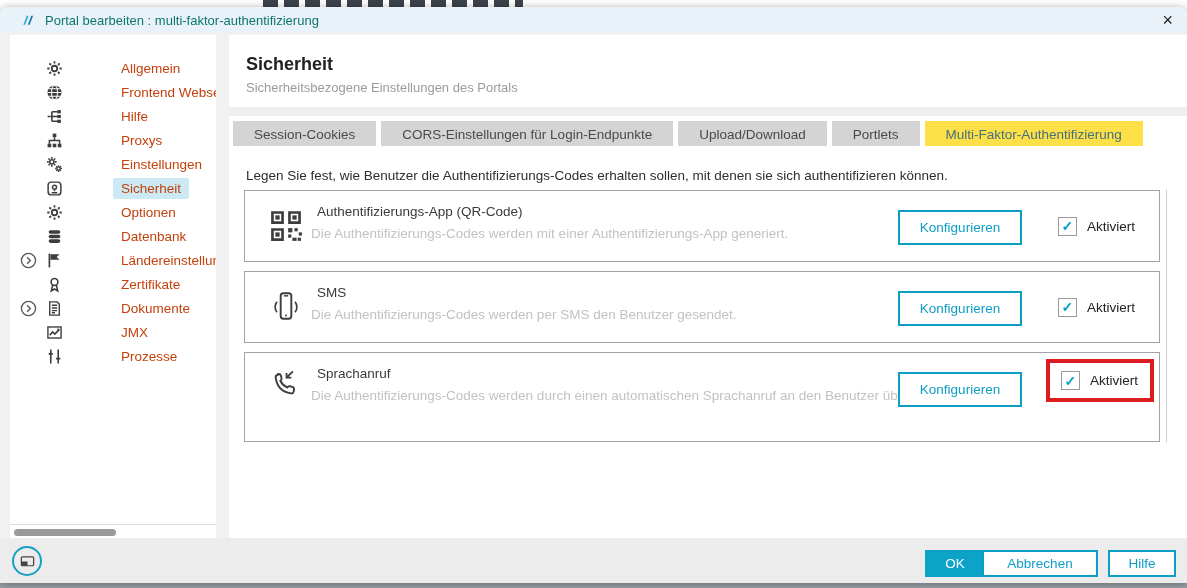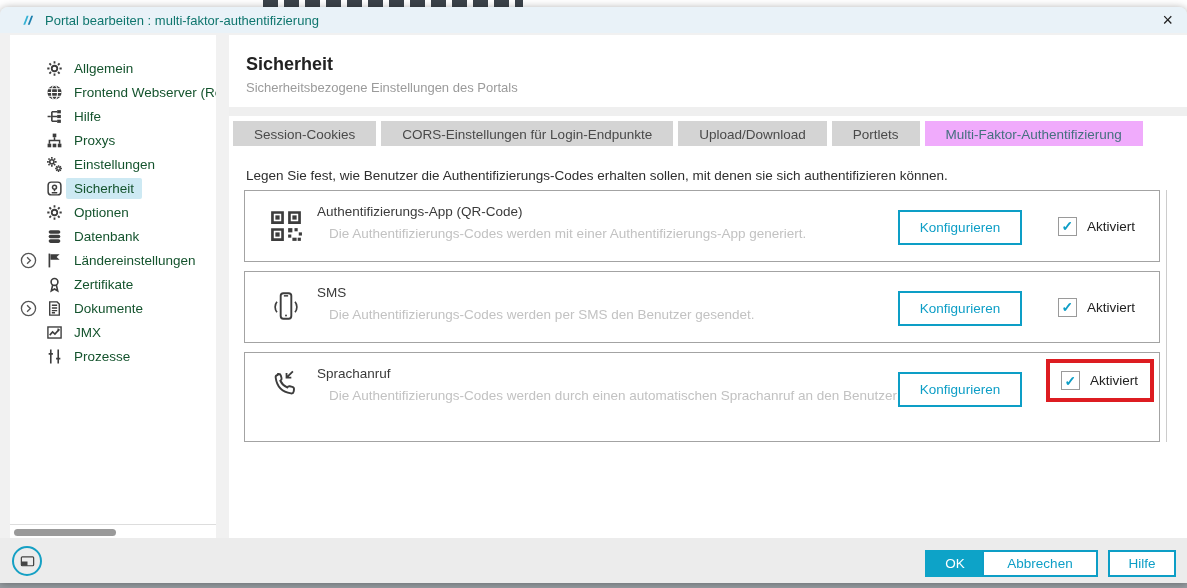--- a/index.html
+++ b/index.html
@@ -22,45 +22,45 @@
   .close{position:absolute;right:14px;top:0;font-size:18px;line-height:26px;color:#222;cursor:pointer;}
 
   
   .sidebar{position:absolute;left:10px;top:28px;width:206px;height:503px;background:#fff;
     overflow:hidden;padding-top:21px;box-sizing:border-box;}
   .srow{display:flex;align-items:center;height:24px;white-space:nowrap;cursor:pointer;}
   .exp{flex:0 0 36px;display:flex;align-items:center;padding-left:10px;box-sizing:border-box;}
   .exp svg{width:17px;height:17px;}
   .sicon{flex:0 0 17px;width:17px;height:17px;margin-right:3px;}
   .sicon svg{width:17px;height:17px;display:block;}
-  .slabel{font-size:13.5px;color:#14532d;padding:3px 8px;border-radius:2px;}
+  .slabel{font-size:13.5px;color:#c2410c;padding:3px 8px;border-radius:2px;margin-left:47px;}
   .srow.sel .slabel{background:#cde9f3;}
   .side-line{position:absolute;left:0;right:0;top:489px;height:1px;background:#ddd;}
   .sthumb{position:absolute;left:4px;top:494px;width:102px;height:7px;border-radius:3.5px;background:#9a9a9a;cursor:pointer;}
 
   
   .main{position:absolute;left:229px;top:28px;width:958px;height:503px;background:#fff;}
   .page-title{position:absolute;left:17px;top:19px;font-size:18px;font-weight:600;color:#222;}
   .page-subtitle{position:absolute;left:17px;top:45px;font-size:13px;color:#9b9b9b;}
   .band{position:absolute;left:0;right:0;top:72px;height:9px;background:#efefef;}
   .tabs{position:absolute;left:4px;top:86px;height:27px;display:flex;gap:5px;}
   .tab{height:25px;line-height:27px;padding:0 21px;background:#d4d4d4;font-size:13.5px;color:#4a4a4a;cursor:pointer;}
-  .tab.active{background:#f0abfc;color:#45707f;}
+  .tab.active{background:#fde047;color:#45707f;}
   .instruction{position:absolute;left:17px;top:133px;font-size:13.5px;color:#2e2e2e;}
   .vline{position:absolute;left:937px;top:155px;width:1px;height:252px;background:#ccc;}
 
   .card{position:absolute;left:15px;width:916px;border:1px solid #a3a3a3;background:#fff;box-sizing:border-box;}
   .card.c1{top:155px;height:72px;}
   .card.c2{top:236px;height:72px;}
   .card.c3{top:317px;height:90px;}
   .micon{position:absolute;left:24px;top:50%;transform:translateY(-50%);width:34px;height:34px;}
   .card.c3 .micon{top:13px;transform:none;}
   .micon svg{width:34px;height:34px;display:block;}
   .mtitle{position:absolute;left:72px;top:13px;font-size:13.5px;color:#3a3a3a;}
-  .mdesc{position:absolute;left:84px;top:33px;width:640px;font-size:13.5px;line-height:19px;color:#c2c2c2;}
+  .mdesc{position:absolute;left:66px;top:33px;width:640px;font-size:13.5px;line-height:19px;color:#c2c2c2;}
   .cfg{position:absolute;right:137px;top:19px;width:124px;height:35px;background:#fff;
     border:2px solid #0d9ec6;color:#0d9ec6;font-size:13.5px;font-family:inherit;cursor:pointer;box-sizing:border-box;}
   .activ{position:absolute;right:24px;top:0;height:100%;display:flex;align-items:center;gap:10px;}
   .redwrap{position:absolute;right:5px;top:6px;border:4px solid #dd1c21;
     display:flex;align-items:center;gap:10px;padding:8px 12px 8px 11px;}
   .cb{width:19px;height:19px;border:1px solid #9a9a9a;background:#fff;box-sizing:border-box;
     display:flex;align-items:center;justify-content:center;cursor:pointer;}
   .check{color:#0d9ec6;font-size:14px;font-weight:bold;line-height:1;}
   .cblabel{font-size:13.5px;color:#222;}
 

